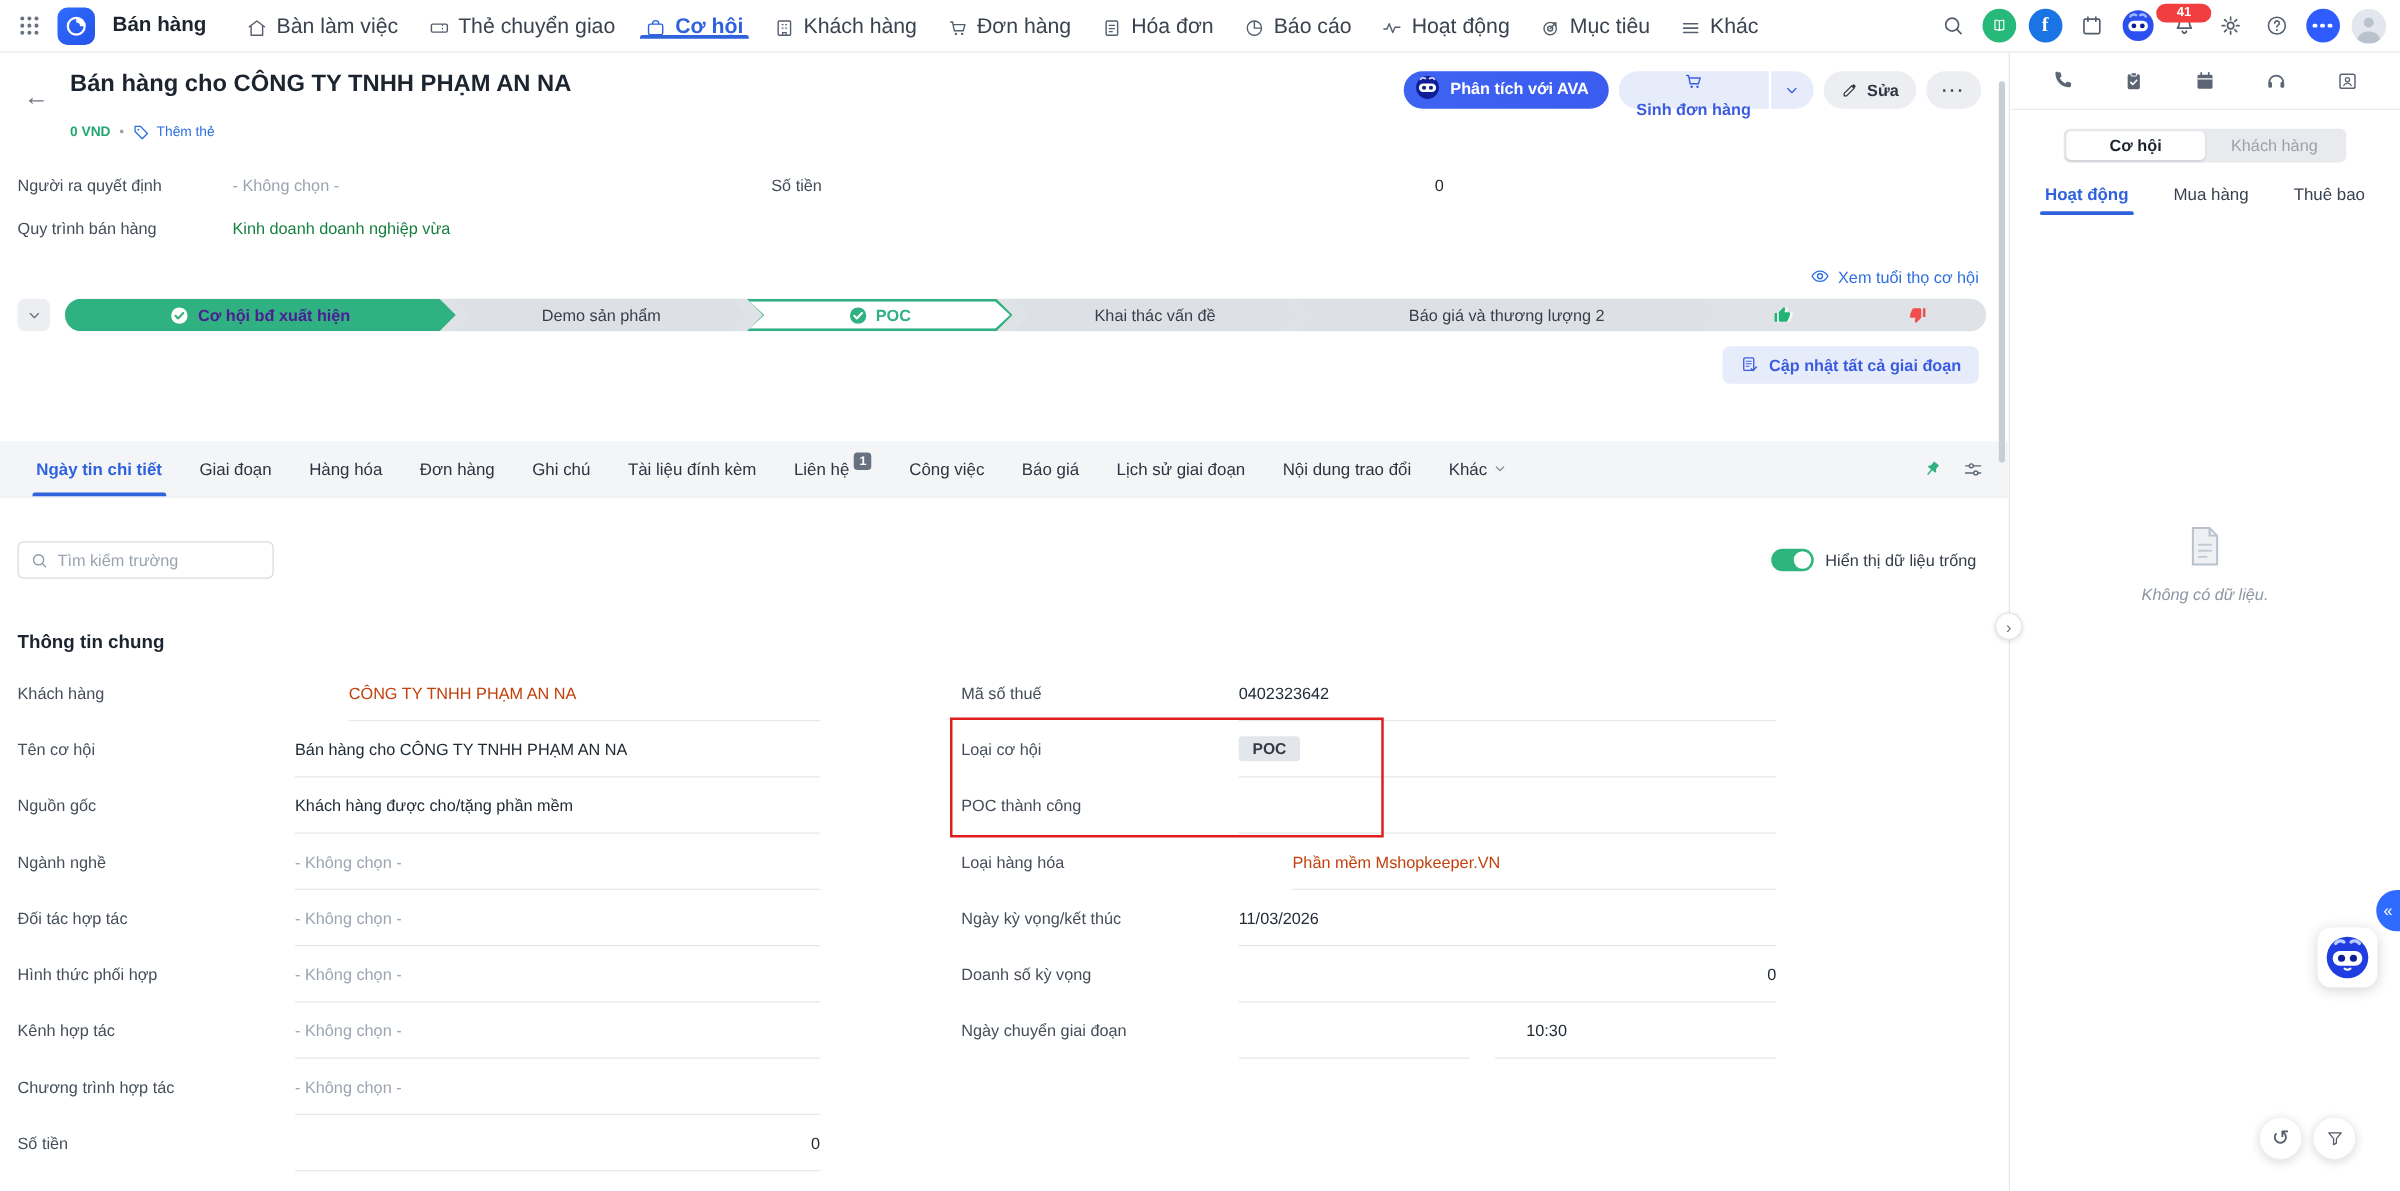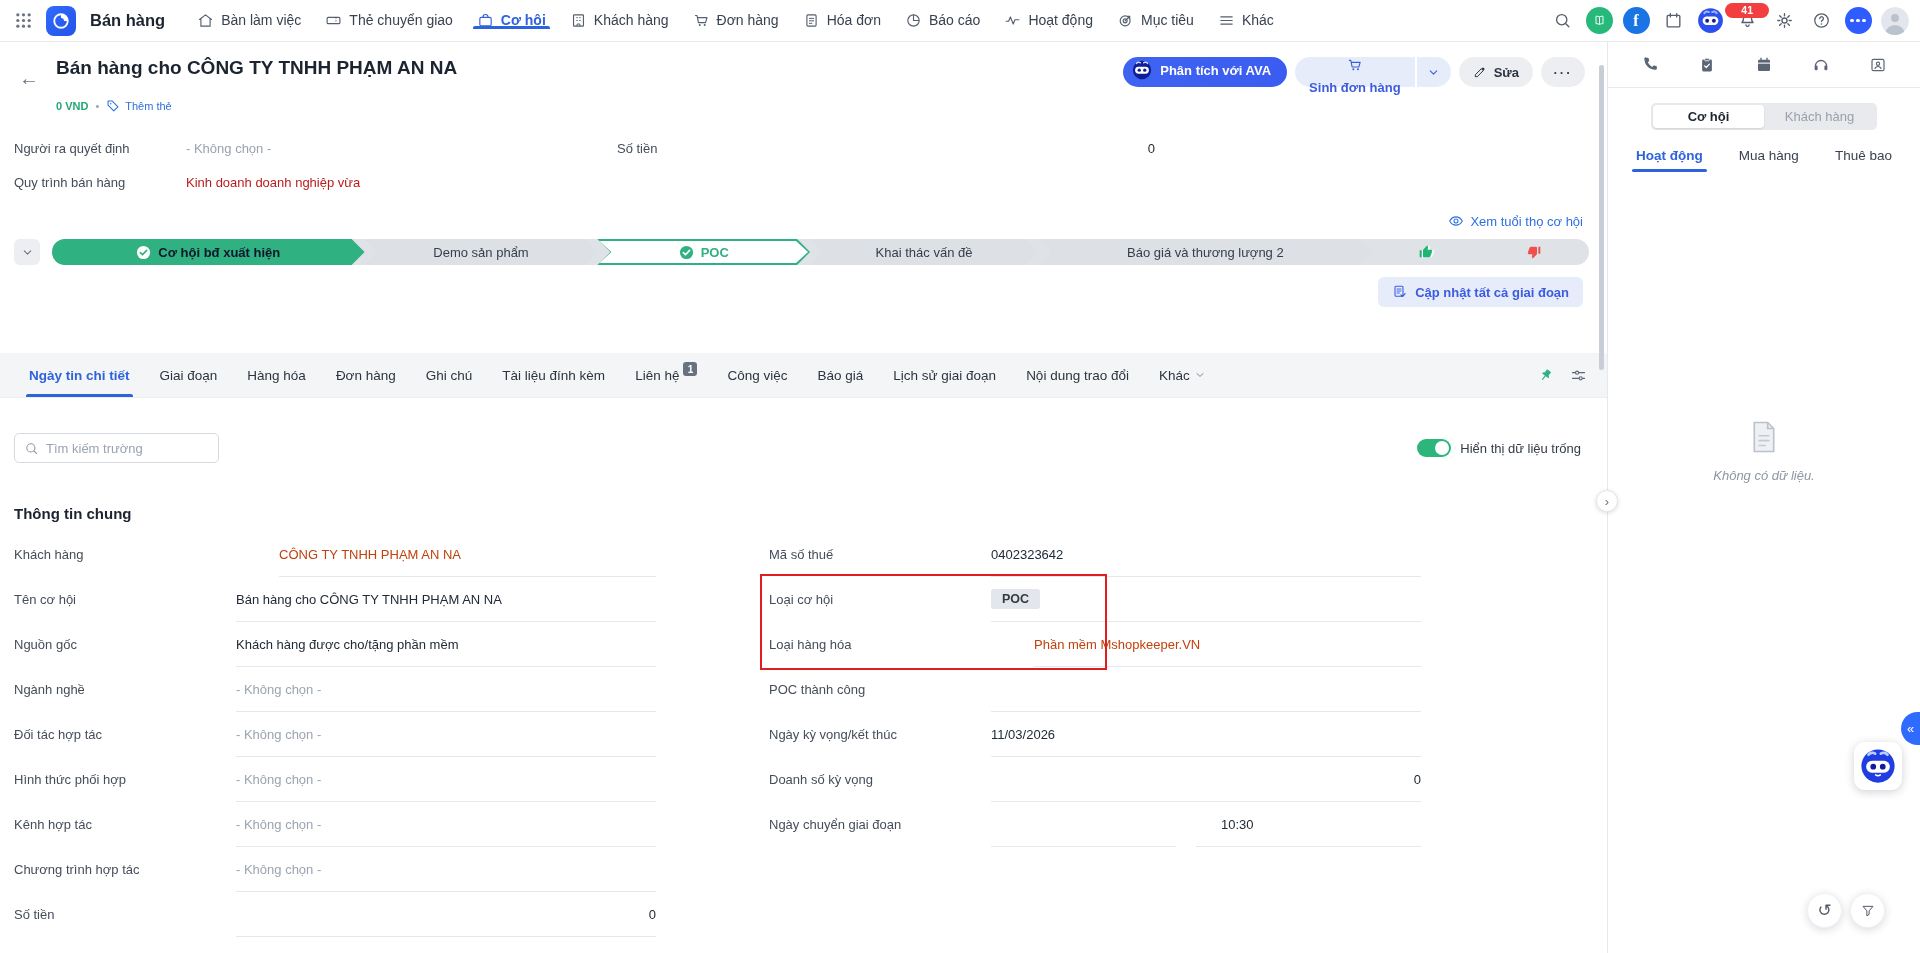--- a/index.html
+++ b/index.html
@@ -9,21 +9,21 @@
   .icn svg { display:block; }
 
   
   .topnav { height:42px; display:flex; align-items:stretch; border-bottom:1px solid #e8eaee;
     padding:0 10px 0 8px; background:#fff; position:relative; z-index:30; }
   .tn-left { display:flex; align-items:center; gap:6px; }
   .appmenu-btn { width:30px; height:30px; border-radius:6px; display:flex; align-items:center; justify-content:center; color:#6a7380; cursor:pointer; }
   .app-logo { width:30px; height:30px; border-radius:8px; background:linear-gradient(135deg,#2f6bff,#2553e8); display:flex; align-items:center; justify-content:center; margin-left:2px; }
   .app-title { font-size:16.5px; font-weight:700; color:#1c2430; margin:0 14px 0 8px; white-space:nowrap; }
   .nav-items { display:flex; align-items:stretch; }
-  .nav-item { display:flex; align-items:flex-start; gap:7px; padding:0 12px; font-size:14px; color:#39424f; cursor:pointer; position:relative; white-space:nowrap; }
+  .nav-item { display:flex; align-items:flex-end; gap:7px; padding:0 12px; font-size:17px; color:#39424f; cursor:pointer; position:relative; white-space:nowrap; }
   .nav-item .icn { color:#555f6d; }
   .nav-item.active { color:#2f62dd; font-weight:600; }
   .nav-item.active .icn { color:#2f62dd; }
   .nav-item.active::after { content:""; position:absolute; left:8px; right:8px; bottom:0; height:3px; background:#2f62dd; border-radius:2px 2px 0 0; }
   .tn-right { margin-left:auto; display:flex; align-items:center; gap:7px; }
   .tn-icon-btn { width:30px; height:30px; border-radius:50%; display:flex; align-items:center; justify-content:center; color:#545e6c; cursor:pointer; position:relative; }
   .circle-badge { width:27px; height:27px; border-radius:50%; display:flex; align-items:center; justify-content:center; }
   .circle-badge.green { background:#27b97a; }
   .circle-badge.fb { background:#1b74e4; color:#fff; font-weight:700; font-size:16px; font-family:"Liberation Serif","DejaVu Serif",serif; }
   .circle-badge.chat { background:#2f5cff; display:flex; gap:2.5px; }
@@ -53,40 +53,40 @@
   .split { display:flex; align-items:center; gap:2px; }
   .split .main-part { border-radius:15px 0 0 15px;flex-direction:column; }
   .split .caret-part { width:34px; height:30px; background:#e7ecfb; color:#3c5ce0; border-radius:0 15px 15px 0; display:flex; align-items:center; justify-content:center; cursor:pointer; }
   .btn-gray { background:#eceef2; color:#2c3540; }
   .btn-more { width:44px; justify-content:center; letter-spacing:2px; font-weight:700; color:#3c4450; }
 
   
   .summary { padding:18px 0 0 14px; font-size:13px; }
   .sum-row { display:flex; align-items:center; height:34px; }
   .sum-label { width:172px; color:#434c58; }
-  .sum-value { width:414px; color:#b91c1c; }
+  .sum-value { width:414px; color:#15803d; }
   .sum-value.muted { color:#9aa3b0; }
   .sum-label2 { width:155px; padding-left:17px; color:#434c58; }
   .sum-value2 { width:400px; text-align:right; color:#212b36; }
 
   
   .lifespan-row { display:flex; justify-content:flex-end; padding:14px 24px 10px 0; }
   .lifespan-link { display:flex; align-items:center; gap:6px; color:#2e6fdf; font-size:13px; cursor:pointer; }
   .lifespan-link .icn { color:#2e6fdf; }
 
   
   .pipeline-row { display:flex; align-items:center; padding:0 18px 0 14px; gap:12px; }
   .collapse-btn { width:26px; height:26px; border-radius:6px; background:#eceef2; color:#6a7380; display:flex; align-items:center; justify-content:center; cursor:pointer; }
   .stagebar { flex:1; height:26px; display:flex; border-radius:13px; overflow:hidden; background:#dfe2e7; }
   .stage { position:relative; display:flex; align-items:center; justify-content:center; gap:7px; font-size:13px; cursor:pointer;
     clip-path:polygon(0 0, calc(100% - 13px) 0, 100% 50%, calc(100% - 13px) 100%, 0 100%, 13px 50%);
     filter:drop-shadow(2px 0 0 rgba(255,255,255,.85)); }
   .stage.first { clip-path:polygon(0 0, calc(100% - 13px) 0, 100% 50%, calc(100% - 13px) 100%, 0 100%); }
   .stage.last { clip-path:polygon(0 0, 100% 0, 100% 100%, 0 100%, 13px 50%); filter:none; }
-  .stage.done { background:#2fb182; color:#0f172a; font-weight:600; }
+  .stage.done { background:#2fb182; color:#4c1d95; font-weight:600; }
   .stage.pending { background:#dde0e5; color:#353e4a; }
   .stage.current { background:#2fb182; color:#2fb182; font-weight:600; }
   .stage.current::before { content:""; position:absolute; inset:2px; background:#fff;
     clip-path:polygon(0 0, calc(100% - 12px) 0, 100% 50%, calc(100% - 12px) 100%, 0 100%, 12px 50%); }
   .stage > * { position:relative; }
   .stage .slabel { white-space:nowrap; overflow:hidden; text-overflow:ellipsis; }
 
   .update-row { display:flex; justify-content:flex-end; padding:12px 24px 0 0; }
 
   
@@ -635,26 +635,26 @@
               <span class="flabel">Mã số thuế</span>
               <div class="fv">0402323642</div>
             </div>
             <div class="frow">
               <span class="flabel">Loại cơ hội</span>
               <div class="fv">
                 <span class="chip">POC</span>
               </div>
             </div>
             <div class="frow">
+              <span class="flabel">POC thành công</span>
+              <div class="fv"></div>
+            </div>
+            <div class="frow">
               <span class="flabel">Loại hàng hóa</span>
               <div class="fv link">Phần mềm Mshopkeeper.VN</div>
-            </div>
-            <div class="frow">
-              <span class="flabel">POC thành công</span>
-              <div class="fv"></div>
             </div>
             <div class="frow">
               <span class="flabel">Ngày kỳ vọng/kết thúc</span>
               <div class="fv">11/03/2026</div>
             </div>
             <div class="frow">
               <span class="flabel">Doanh số kỳ vọng</span>
               <div class="fv number">0</div>
             </div>
             <div class="frow">

